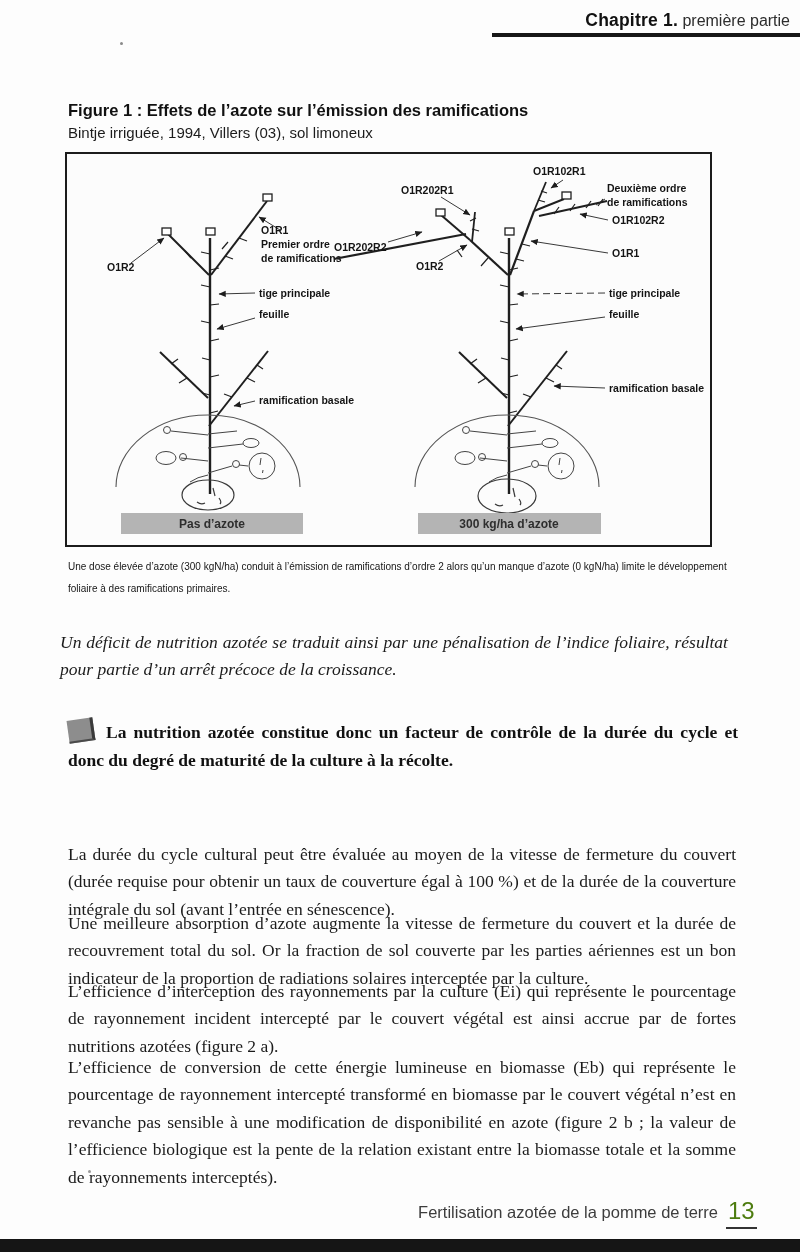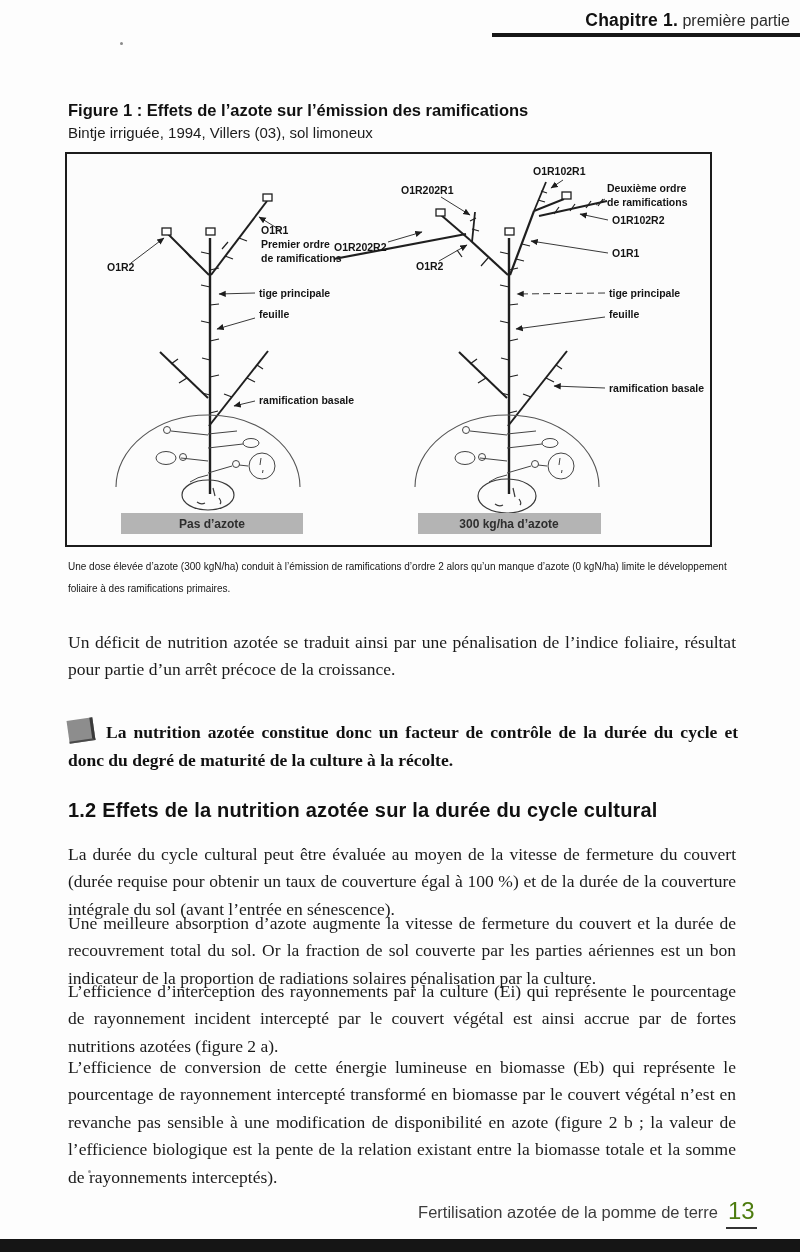--- a/index.html
+++ b/index.html
@@ -22,21 +22,21 @@
           border:2.5px solid #1c1c1c;background:#fcfcfc;}
   .figbox svg{position:absolute;left:0;top:0;}
   svg text{font-family:"Liberation Sans",sans-serif;font-size:10.5px;font-weight:bold;fill:#141414;}
   svg text.bar-label{font-size:12px;fill:#2e2e2e;}
 
   
   .caption{position:absolute;top:556px;left:68px;width:666px;font-size:10px;
            line-height:21.5px;color:#161616;}
   .serif{font-family:"Liberation Serif",serif;font-size:17.5px;line-height:27.5px;
          color:#1b1b1b;text-align:justify;}
-  .p1{position:absolute;top:611px;left:68px;width:668px;}
+  .p1{position:absolute;top:611px;left:60px;width:668px;font-style:italic;}
   .key{position:absolute;top:683px;left:68px;width:670px;font-weight:bold;color:#111;margin-top:36px;}
   .key .sq{display:inline-block;width:23px;height:21px;background:#8d8d8d;
            border-right:3px solid #3a3a3a;border-bottom:2px solid #4a4a4a;
            transform:rotate(-8deg);margin-right:12px;vertical-align:-4px;}
   .h12{position:absolute;top:782px;left:68px;width:670px;font-size:20px;font-weight:bold;
        letter-spacing:.2px;}
   .p2{position:absolute;top:823px;left:68px;width:668px;}
   .p3{position:absolute;top:892px;left:68px;width:668px;}
   .p4{position:absolute;top:960px;left:68px;width:668px;}
   .p5{position:absolute;top:1036px;left:68px;width:668px;}
@@ -274,24 +274,23 @@
   </div>
 
   <div class="caption">Une dose élevée d’azote (300 kgN/ha) conduit à l’émission de ramifications d’ordre 2 alors qu’un manque d’azote (0 kgN/ha) limite le développement foliaire à des ramifications primaires.</div>
 
   <p class="serif p1">Un déficit de nutrition azotée se traduit ainsi par une pénalisation de l’indice foliaire, résultat pour partie d’un arrêt précoce de la croissance.</p>
 
   <p class="serif key">
     <span class="sq"></span><span>La nutrition azotée constitue donc un facteur de contrôle de la durée du cycle et donc du degré de maturité de la culture à la récolte.</span>
   </p>
 
-  <h2 class="h12">1.2 Effets de la nutrition azotée sur la durée du cycle cultural</h2>
 
   <p class="serif p2">La durée du cycle cultural peut être évaluée au moyen de la vitesse de fermeture du couvert (durée requise pour obtenir un taux de couverture égal à 100 %) et de la durée de la couverture intégrale du sol (avant l’entrée en sénescence).</p>
-  <p class="serif p3">Une meilleure absorption d’azote augmente la vitesse de fermeture du couvert et la durée de recouvrement total du sol. Or la fraction de sol couverte par les parties aériennes est un bon indicateur de la proportion de radiations solaires pénalisation par la culture.</p>
+  <p class="serif p3">Une meilleure absorption d’azote augmente la vitesse de fermeture du couvert et la durée de recouvrement total du sol. Or la fraction de sol couverte par les parties aériennes est un bon indicateur de la proportion de radiations solaires interceptée par la culture.</p>
   <p class="serif p4">L’efficience d’interception des rayonnements par la culture (Ei) qui représente le pourcentage de rayonnement incident intercepté par le couvert végétal est ainsi accrue par de fortes nutritions azotées (figure 2 a).</p>
   <p class="serif p5">L’efficience de conversion de cette énergie lumineuse en biomasse (Eb) qui représente le pourcentage de rayonnement intercepté transformé en biomasse par le couvert végétal n’est en revanche pas sensible à une modification de disponibilité en azote (figure 2 b ; la valeur de l’efficience biologique est la pente de la relation existant entre la biomasse totale et la somme de rayonnements interceptés).</p>
 
   <div class="speck2"></div>
   <div class="foot-title">Fertilisation azotée de la pomme de terre</div>
   <div class="foot-page">13</div>
   <div class="bottom-bar"></div>
 
 </div>
 

